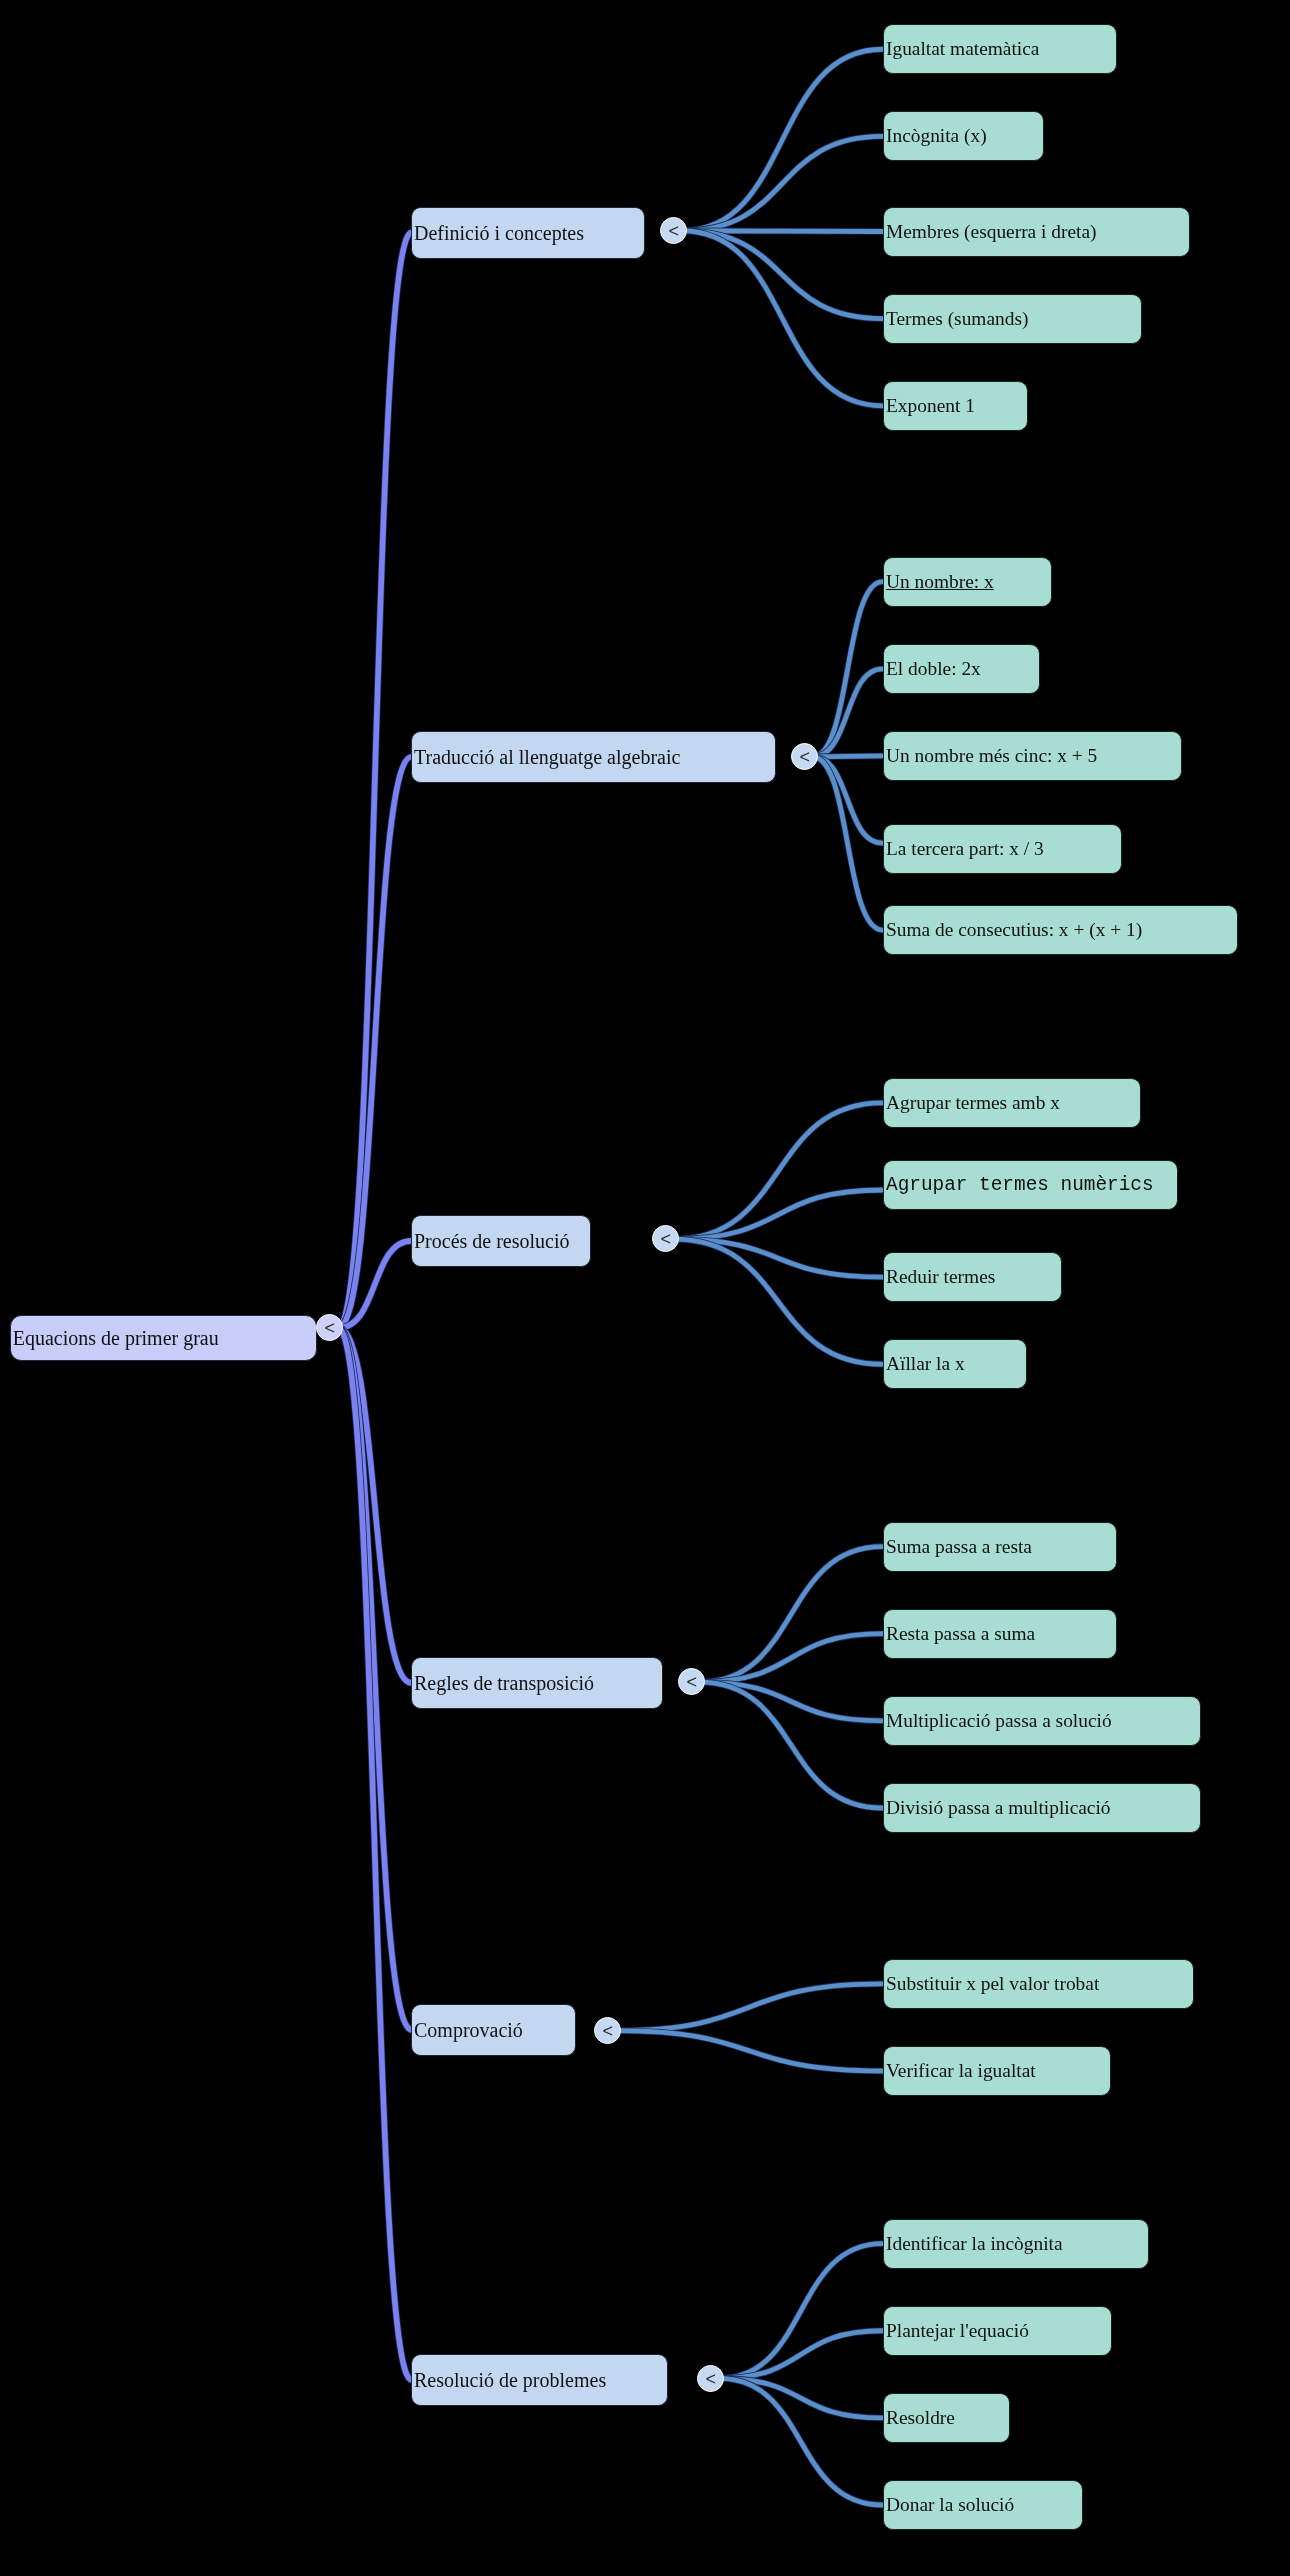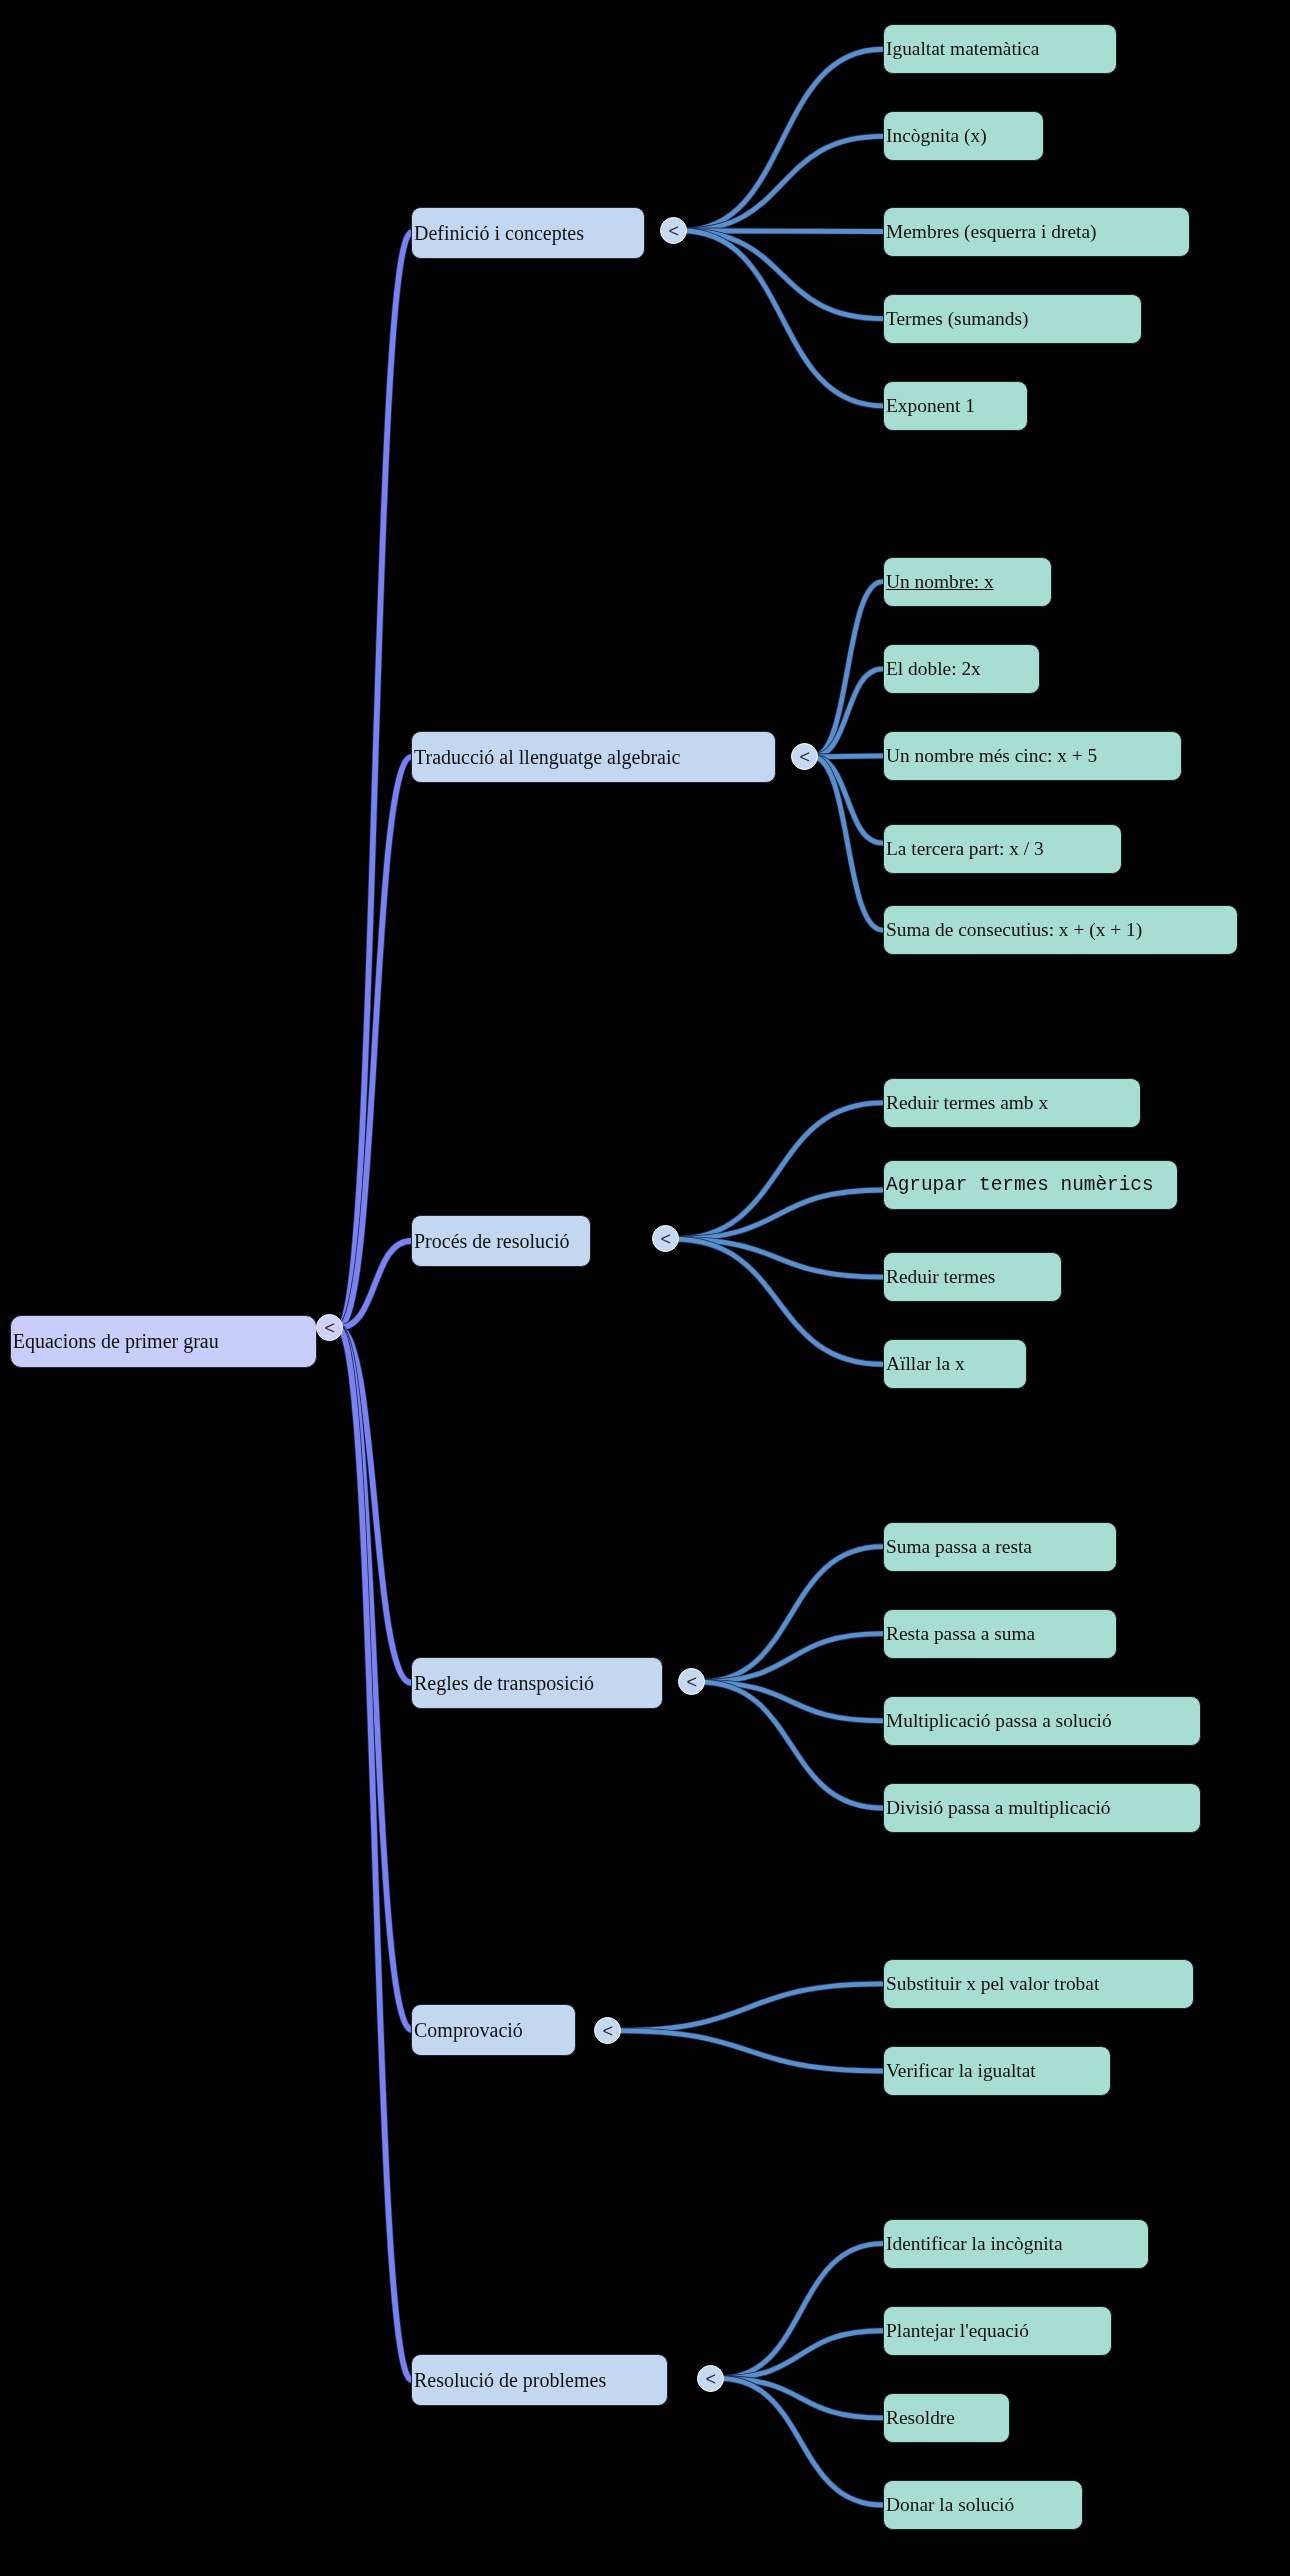--- a/index.html
+++ b/index.html
@@ -31,21 +31,21 @@
     border-radius: 9.7px;
     color: #111111;
     white-space: nowrap;
     border: 0.8px solid #1b1b2b;
     padding: 0 2px;
   }
   .node-root {
     background: #c9cdfa;
     border-color: #23233a;
     font-size: 20px;
-    height: 53px;
+    height: 46px;
     border-radius: 11.3px;
   }
   .node-branch {
     background: #c3d8f0;
     border-color: #1d2433;
     font-size: 20px;
     height: 52px;
   }
   .node-leaf {
     background: #a8ddd3;
@@ -192,21 +192,21 @@
       <div class="node node-leaf" style="left: 883px; top: 905px; width: 355px;">
         <span>Suma de consecutius: x + (x + 1)</span>
       </div>
       <div class="node node-branch" style="left: 411px; top: 1215px; width: 180px;">
         <span>Procés de resolució</span>
       </div>
       <div class="hub hub-branch" style="left: 652px; top: 1225px;">
         <span>&lt;</span>
       </div>
       <div class="node node-leaf" style="left: 883px; top: 1078px; width: 258px;">
-        <span>Reduir termes amb x</span>
+        <span>Agrupar termes amb x</span>
       </div>
       <div class="node node-leaf" style="left: 883px; top: 1160px; width: 295px; font-family: Liberation Mono, monospace;">
         <span>Agrupar termes numèrics</span>
       </div>
       <div class="node node-leaf" style="left: 883px; top: 1252px; width: 179px;">
         <span>Reduir termes</span>
       </div>
       <div class="node node-leaf" style="left: 883px; top: 1339px; width: 144px;">
         <span>Aïllar la x</span>
       </div>

